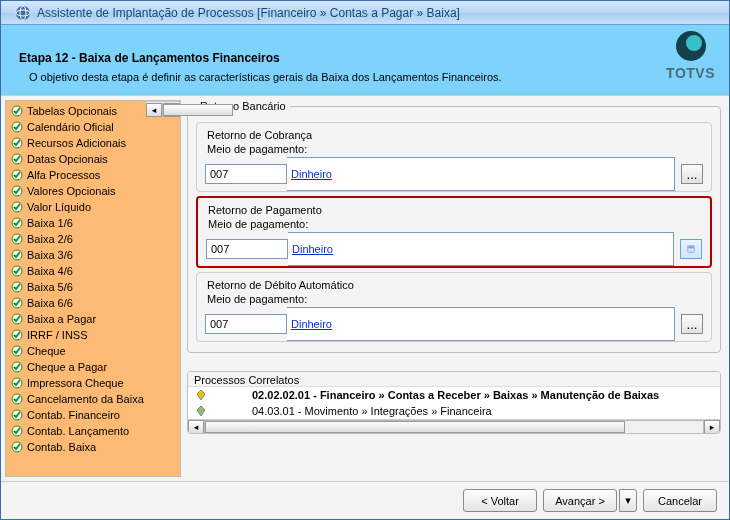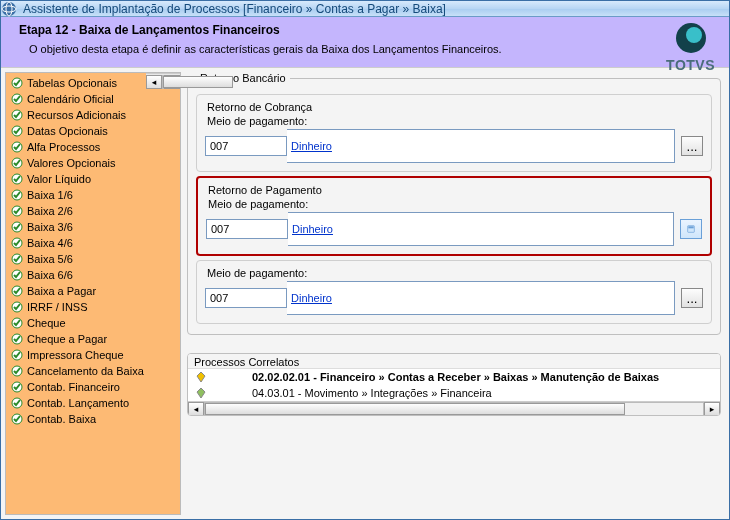--- a/index.html
+++ b/index.html
@@ -15,38 +15,38 @@
   }
   .window {
     width: 730px;
     height: 520px;
     border: 1px solid #3a6ea5;
     display: flex;
     flex-direction: column;
     background: #f4f4f4;
   }
   .titlebar {
-    height: 16px;
+    height: 24px;
     background: linear-gradient(to bottom, #d7e9fc 0%, #b8d6f4 50%, #a9cdf0 51%, #c7e0f8 100%);
     display: flex;
     align-items: center;
-    padding: 0 0;
+    padding: 0 14px;
     border-bottom: 1px solid #6b9bc7;
     font-size: 12px;
     color: #154a7a;
   }
   .titlebar .appicon {
     width: 16px; height: 16px;
     margin-right: 6px;
     display: inline-flex; align-items:center; justify-content:center;
   }
   .titlebar .appicon svg { width:16px; height:16px; }
   .header-area {
-    background: #c4b5fd;
-    padding: 4px 14px 12px 14px;
+    background: #7dd3fc;
+    padding: 24px 14px 12px 14px;
     border-bottom: 1px solid #ccc;
     position: relative;
   }
   .step-title {
     font-weight: bold;
     font-size: 12px;
     margin: 2px 0 6px 4px;
   }
   .step-desc {
     margin: 0 0 0 14px;
@@ -140,21 +140,21 @@
     padding: 6px 8px 10px 8px;
   }
   legend {
     padding: 0 4px;
     font-size: 11px;
     color: #000;
   }
   .inner-group {
     border: 1px solid #cfcfcf;
     border-radius: 4px;
-    padding: 4px 8px 8px 8px;
+    padding: 4px 8px 0 8px;
     margin-top: 4px;
     background: #f4f4f4;
   }
   .inner-group.highlight {
     border: 2px solid #b00000;
   }
   .inner-title {
     margin: 2px 0 2px 2px;
     font-size: 11px;
   }
@@ -521,20 +521,21 @@
             <button class="lookup-btn alt">
               <svg width="12" height="12" viewBox="0 0 12 12">
                   <rect x="1" y="1" width="10" height="10" rx="1" fill="#cfe6fb" stroke="#6aa0d8"></rect>
                   <rect x="2" y="2" width="8" height="3" fill="#6aa0d8"></rect>
                 </svg>
             </button>
           </div>
         </div>
 
         <div class="inner-group">
+          <div class="inner-title">Retorno de Débito Automático</div>
           <div class="field-label">Meio de pagamento:</div>
           <div class="field-row">
             <input class="code-input" value="007" style="">
             <input class="desc-input" value="Dinheiro" style="">
             <button class="lookup-btn">...</button>
           </div>
         </div>
 
       </fieldset>
 
@@ -563,14 +564,20 @@
           <span class="track">
               <span class="thumb" style="width:420px"></span>
             </span>
           <span class="btn">▸</span>
         </div>
       </div>
 
     </div>
   </div>
 
+  <div class="footer">
+    <button class="btn-std">&lt; Voltar</button>
+    <button class="btn-std">Avançar &gt;</button>
+    <button class="btn-std btn-drop">▾</button>
+    <button class="btn-std">Cancelar</button>
+  </div>
 
 </div>
 
 </body></html>

